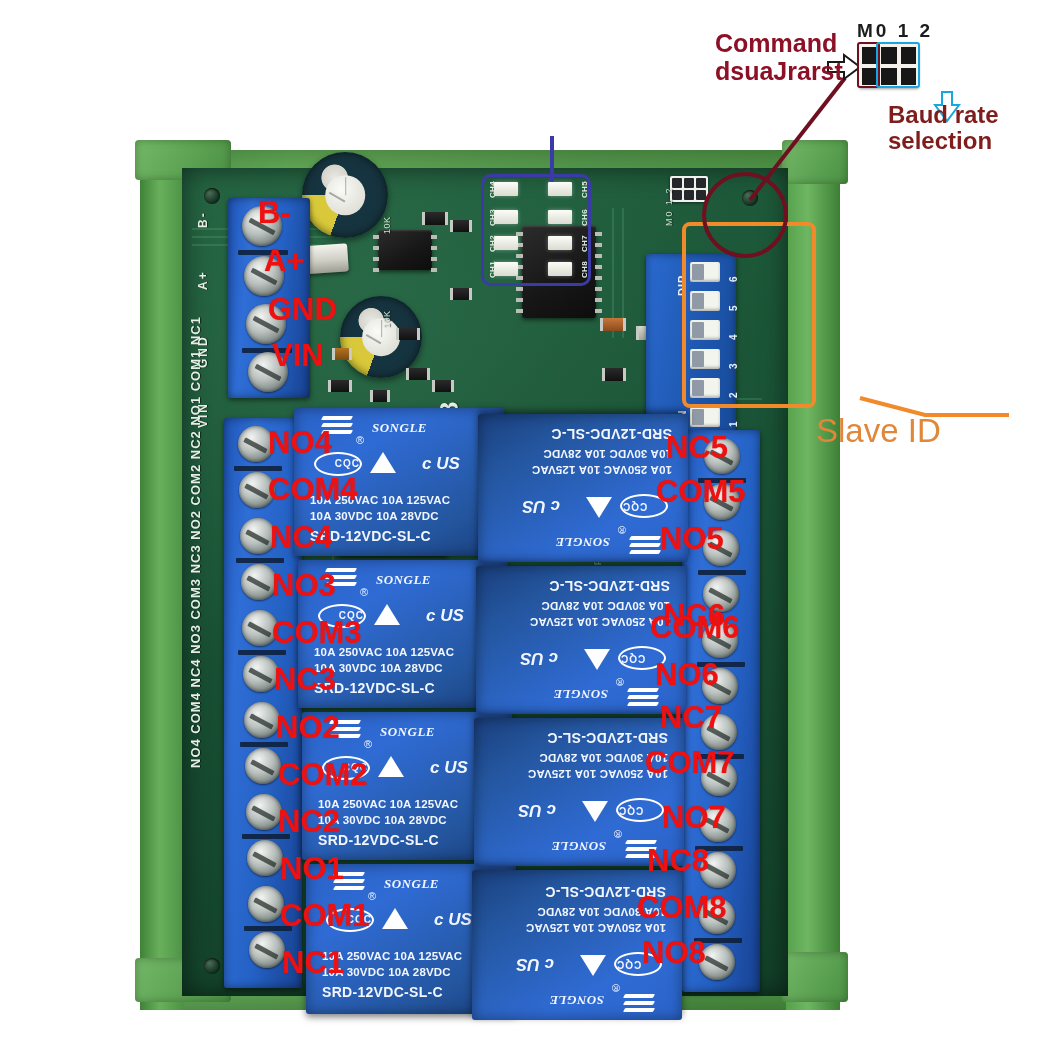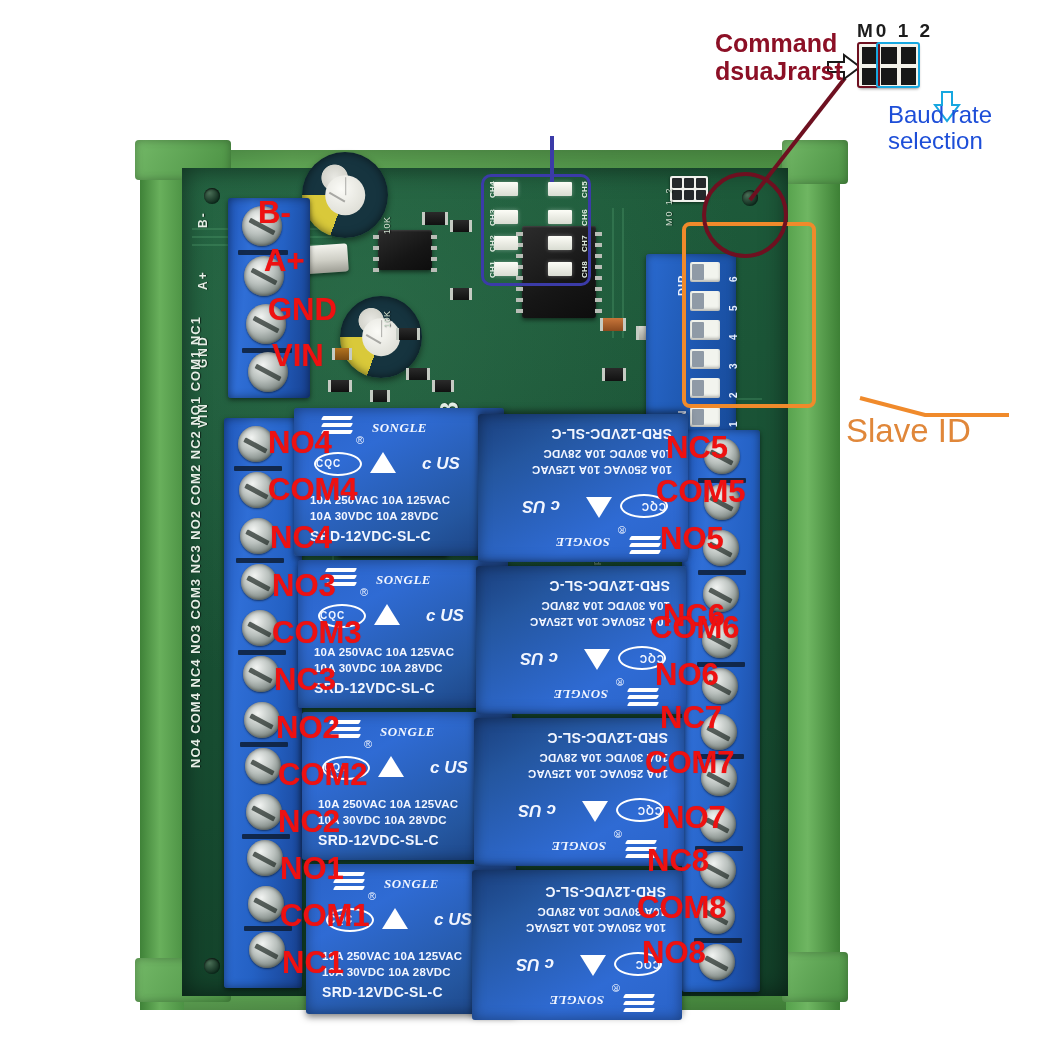--- a/index.html
+++ b/index.html
@@ -83,21 +83,21 @@
     color:#f2f6ff;overflow:hidden;}
   .relay .brand{position:absolute;font-style:italic;font-weight:bold;font-size:13px;
     font-family:"Liberation Serif",serif;letter-spacing:.5px;}
   .relay .logo{position:absolute;width:34px;height:20px;}
   .relay .logo i{position:absolute;left:0;height:4px;background:#fff;border-radius:1px;display:block;}
   .relay .logo i:nth-child(1){top:0;width:30px;transform:skewX(-28deg);}
   .relay .logo i:nth-child(2){top:7px;width:30px;transform:skewX(-28deg);}
   .relay .logo i:nth-child(3){top:14px;width:30px;transform:skewX(-28deg);}
   .relay .reg{position:absolute;font-size:11px;}
   .relay .cqc{position:absolute;width:44px;height:20px;border:2px solid #fff;border-radius:50%;
-    font-size:10px;text-align:left;line-height:19px;letter-spacing:1px;font-weight:bold;}
+    font-size:10px;text-align:right;line-height:19px;letter-spacing:1px;font-weight:bold;}
   .relay .tri{position:absolute;width:0;height:0;border-left:11px solid transparent;
     border-right:11px solid transparent;border-bottom:19px solid transparent;
     box-sizing:border-box;}
   .relay .tri span{display:block;width:22px;height:19px;margin-left:-11px;
     border-bottom:2px solid #fff;border-left:2px solid #fff;border-right:2px solid #fff;
     transform:perspective(22px) rotateX(0deg);clip-path:polygon(50% 0,100% 100%,0 100%);
     background:#fff;}
   .relay .ul{position:absolute;font-weight:bold;font-size:17px;font-style:italic;}
   .relay .spec{position:absolute;font-size:11.5px;font-weight:bold;white-space:nowrap;letter-spacing:.2px;}
   .relay .model{position:absolute;font-size:14px;font-weight:bold;white-space:nowrap;letter-spacing:.3px;}
@@ -125,21 +125,21 @@
     box-shadow:0 0 4px rgba(255,255,255,.35);}
   .ledlbl{position:absolute;color:#dfeadf;font-size:8px;font-weight:bold;
     transform:rotate(-90deg);transform-origin:left top;letter-spacing:.3px;}
 
   
   .ann{position:absolute;white-space:pre-line;font-weight:bold;line-height:1.12;}
   .red-lbl{color:#ee1111;font-size:31px;font-weight:bold;white-space:nowrap;
     text-shadow:0 0 1px rgba(200,0,0,.5);}
   .title-blue{color:#3b3ba8;font-size:31px;font-weight:normal;white-space:nowrap;}
   .cmd-red{color:#8c1026;font-size:25px;font-weight:bold;line-height:1.1;}
-  .baud-cyan{color:#1d4ed8;font-size:24px;font-weight:normal;line-height:1.1;}
+  .baud-cyan{color:#7f1d1d;font-size:24px;font-weight:bold;line-height:1.1;}
   .slave-orange{color:#e0873a;font-size:33px;font-weight:normal;white-space:nowrap;}
   .hdr-cap{position:absolute;color:#1c1c1c;font-size:19px;font-weight:bold;letter-spacing:3px;}
   svg.overlay{position:absolute;left:0;top:0;width:1050px;height:1050px;pointer-events:none;}
   .blue-box{position:absolute;border:3px solid #3b3ba8;border-radius:10px;}
   .orange-box{position:absolute;border:4px solid #f08a2b;border-radius:8px;}
   .dark-circle{position:absolute;border:4px solid #6e1020;border-radius:50%;}
   .bigjmp{position:absolute;background:#f4f2ea;border-radius:2px;padding:3px;
     display:grid;grid-template-columns:repeat(3,1fr);gap:4px;
     box-shadow:0 1px 3px rgba(0,0,0,.4);}
   .bigjmp i{background:#171717;display:block;}
@@ -611,21 +611,21 @@
   <div style="position:absolute;left:857px;top:42px;width:19px;height:42px;border:2px solid #6e1020;border-radius:3px"></div>
   <div style="position:absolute;left:876px;top:42px;width:40px;height:42px;border:2px solid #17a7e0;border-radius:3px"></div>
 
 
   <div class="ann cmd-red" style="left:715px;top:30px;text-align:left">Command
 dsuaJrarst</div>
 
   <div class="ann baud-cyan" style="left:888px;top:102px">Baud rate
 selection</div>
 
-  <div class="ann slave-orange" style="left:846px;top:413px">Slave ID</div>
+  <div class="ann slave-orange" style="left:816px;top:413px">Slave ID</div>
 
   <div class="red-lbl" style="position:absolute;left:258px;top:195px">B-</div>
   <div class="red-lbl" style="position:absolute;left:264px;top:243px">A+</div>
   <div class="red-lbl" style="position:absolute;left:268px;top:292px">GND</div>
   <div class="red-lbl" style="position:absolute;left:272px;top:338px">VIN</div>
 
   <div class="red-lbl" style="position:absolute;left:268px;top:425px">NO4</div>
   <div class="red-lbl" style="position:absolute;left:268px;top:472px">COM4</div>
   <div class="red-lbl" style="position:absolute;left:270px;top:520px">NC4</div>
   <div class="red-lbl" style="position:absolute;left:272px;top:568px">NO3</div>

